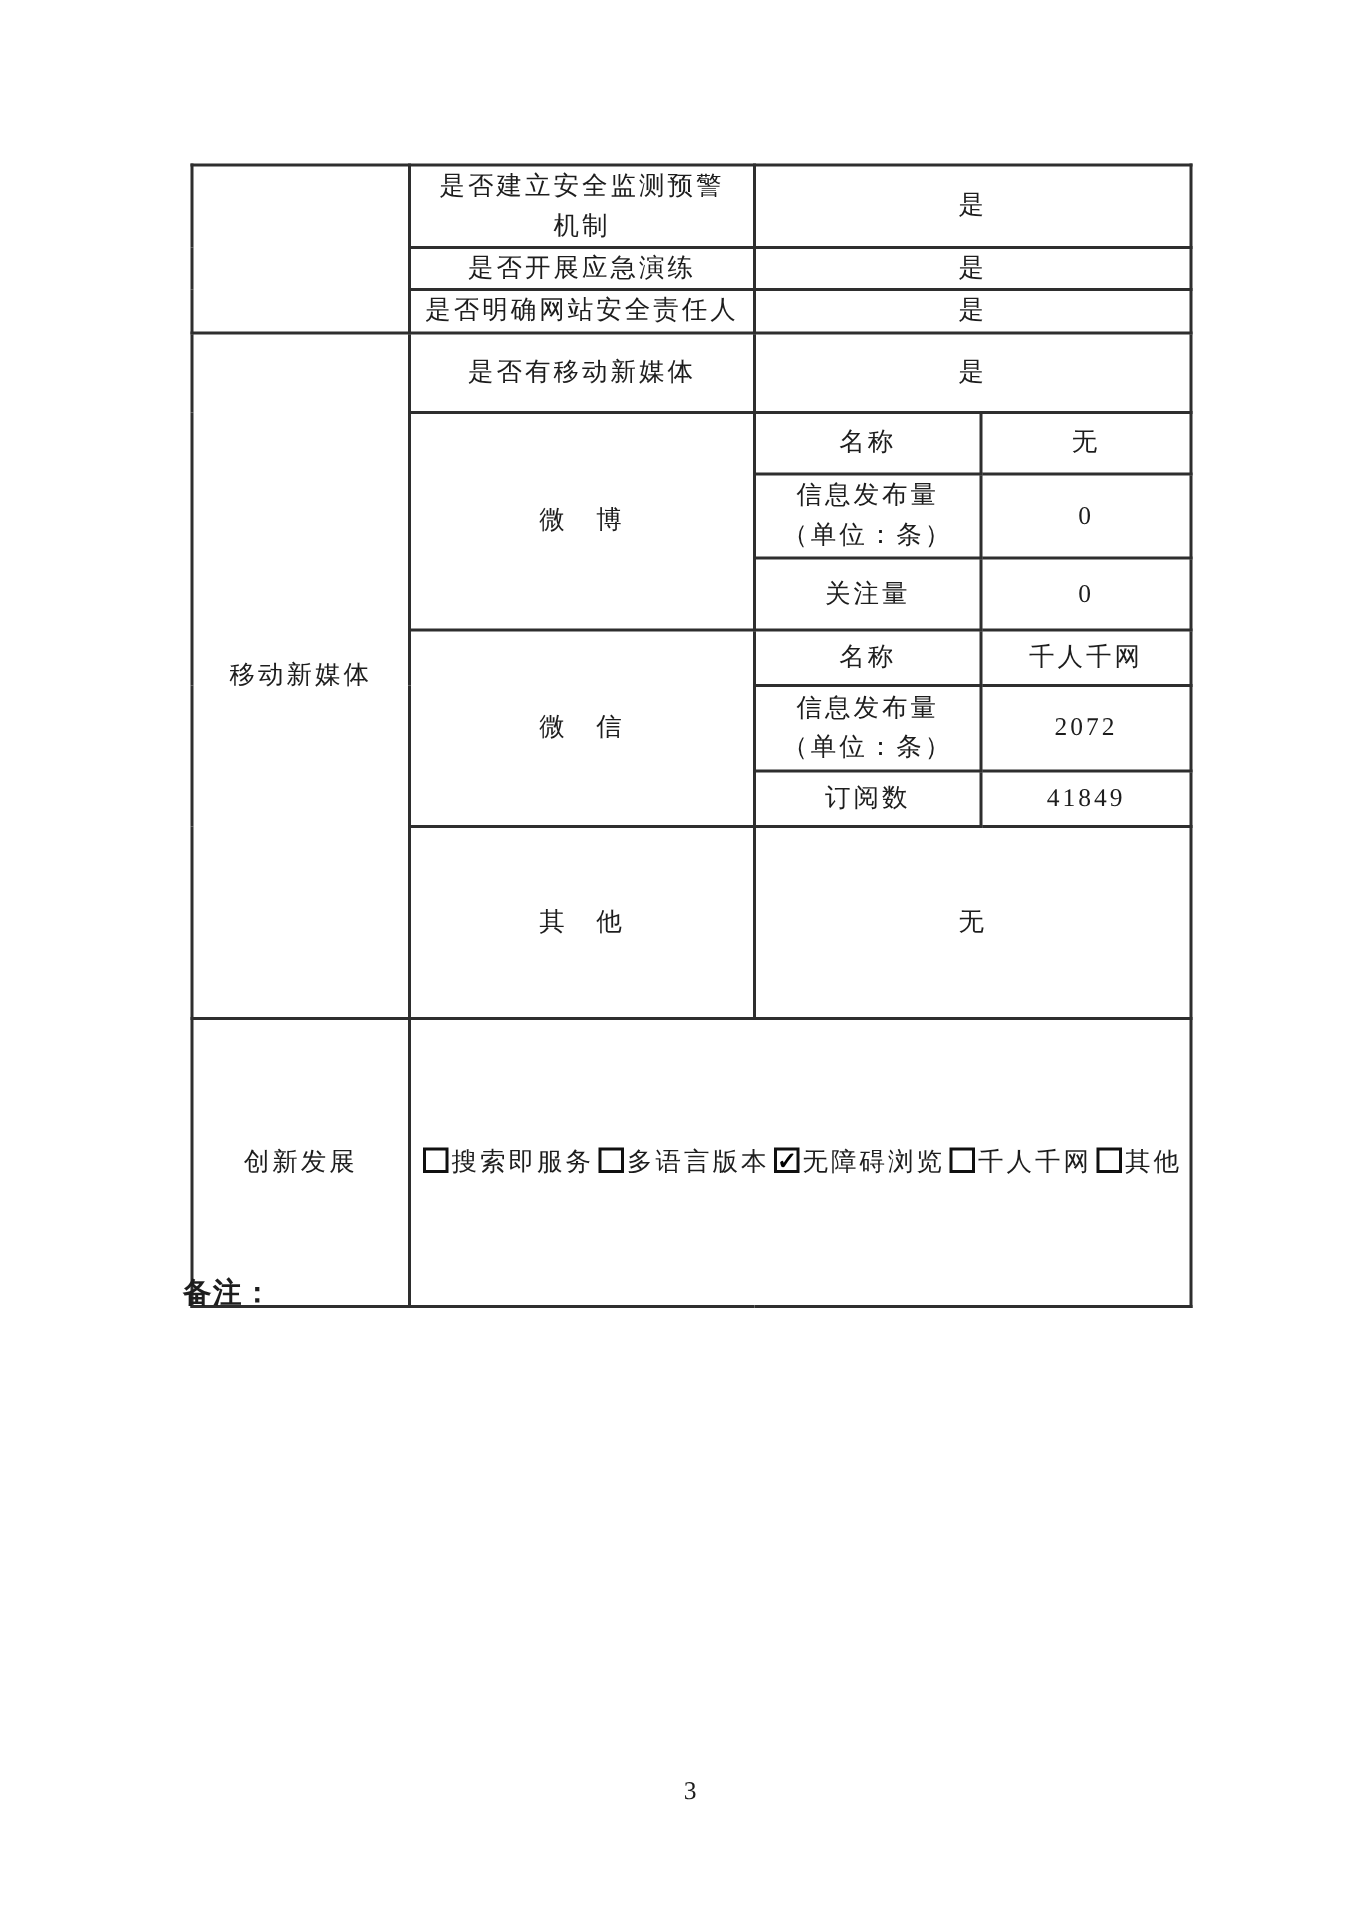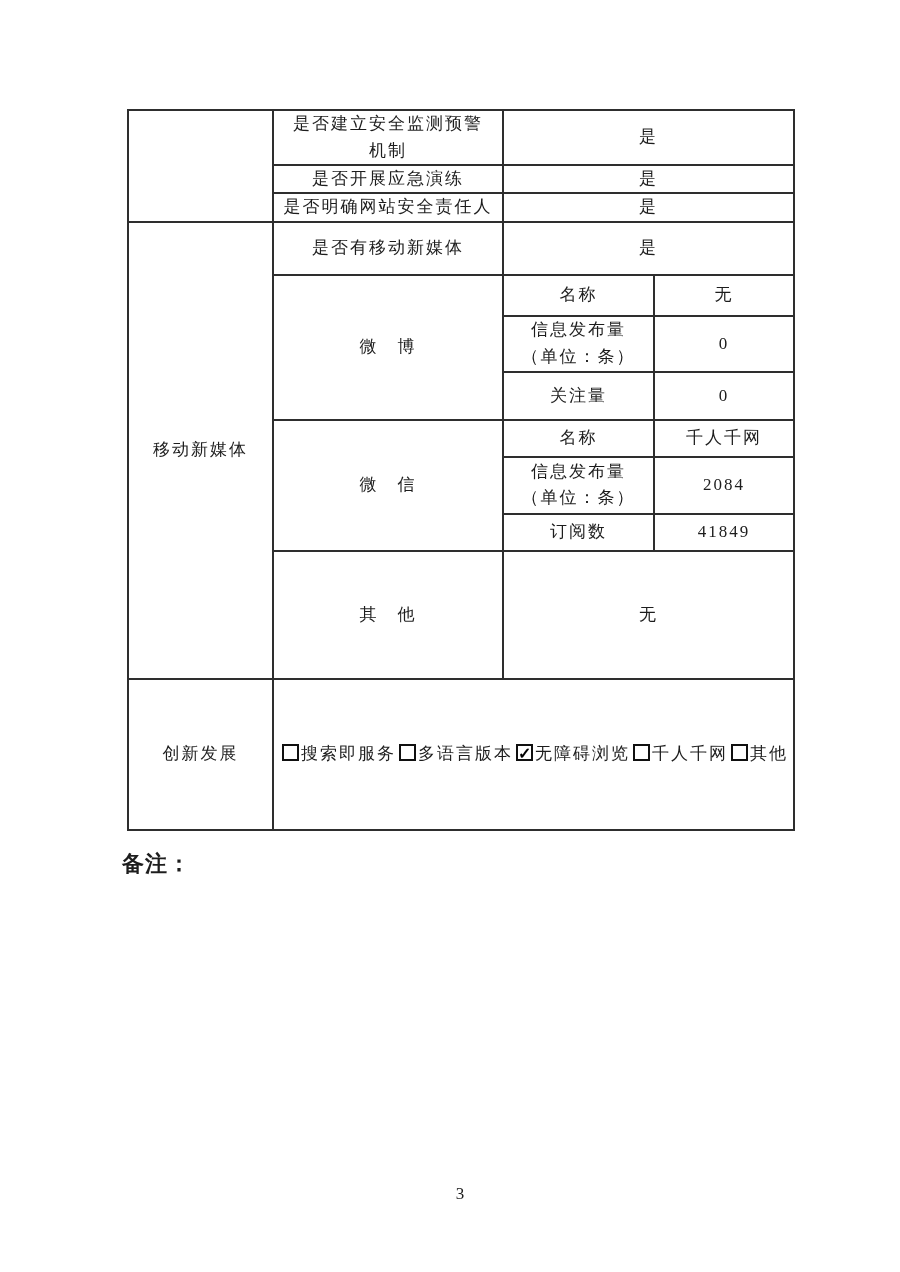--- a/index.html
+++ b/index.html
@@ -11,35 +11,35 @@
     position:absolute; left:127px; top:109px; width:666px;
     border-collapse:collapse; table-layout:fixed;
   }
   table.report td {
     border:2px solid #2e2e2e; text-align:center; vertical-align:middle;
     font-size:17px; letter-spacing:2px; padding:0 4px; line-height:1.55;
     overflow:hidden;
   }
   tr.r1{height:55px} tr.r2{height:23px} tr.r3{height:16px} tr.r4{height:53px}
   tr.r5{height:41px} tr.r6{height:56px} tr.r7{height:48px} tr.r8{height:37px}
-  tr.r9{height:57px} tr.r10{height:37px} tr.r11{height:128px} tr.r12{height:151px}
+  tr.r9{height:57px} tr.r10{height:37px} tr.r11{height:128px} tr.r12{height:192px}
   .narrow { display:inline-block; max-width:200px; }
   td.wrap-label { white-space:pre-line; text-align:left; padding-left:18px; line-height:1.5; }
   td.val { letter-spacing:0.5px; }
   td.cbx-cell { text-align:left; padding-left:30px; letter-spacing:1px; }
   .cbx {
     display:inline-block; width:13px; height:13px; border:2.5px solid #101010;
     margin:0 2px 0 3px; vertical-align:-2px; position:relative; background:#fff;
   }
   .cbx[data-checked="true"]::after {
     content:"\2713"; position:absolute; left:0px; top:-4px;
     font-size:16px; font-weight:bold; color:#000;
   }
   .notes {
-    position:absolute; left:122px; top:849px; font-size:22px; font-weight:bold;
+    position:absolute; left:122px; top:849px; font-size:19px; font-weight:bold;
     letter-spacing:1px;
   }
   .pagenum {
     position:absolute; left:10px; top:1184px; width:900px; text-align:center;
     font-size:17px;
   }
 </style>
 </head>
 <body>
 
@@ -90,21 +90,21 @@
     </tr>
 
     <tr class="r8">
       <td rowspan="3">微　信</td>
       <td>名称</td>
       <td class="val">千人千网</td>
     </tr>
     <tr class="r9">
       <td class="wrap-label">信息发布量
 （单位：条）</td>
-      <td class="val">2084</td>
+      <td class="val">2072</td>
     </tr>
     <tr class="r10">
       <td>订阅数</td>
       <td class="val">41849</td>
     </tr>
 
     <tr class="r11">
       <td>其　他</td>
       <td colspan="2" class="val">无</td>
     </tr>

